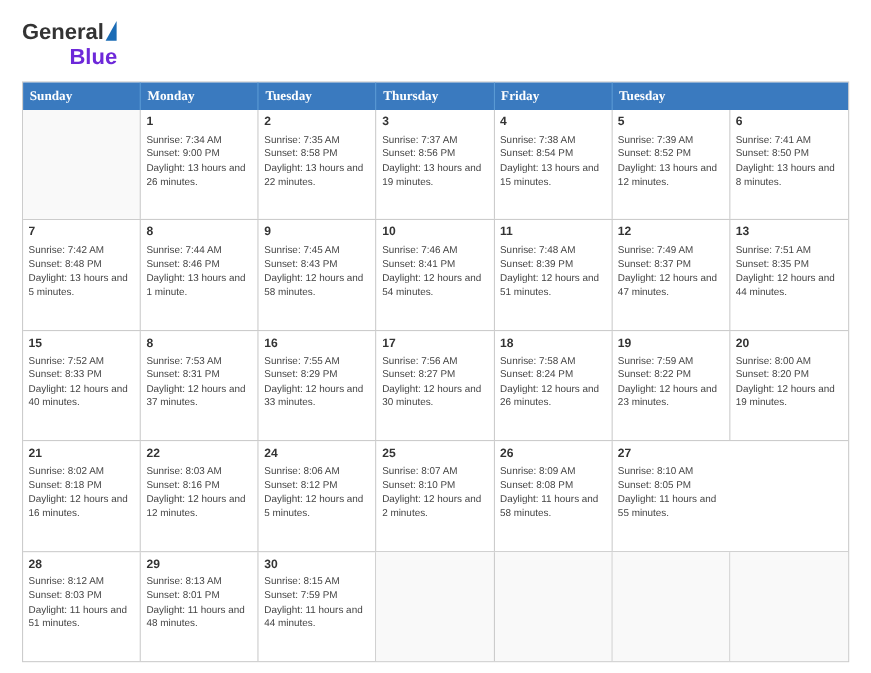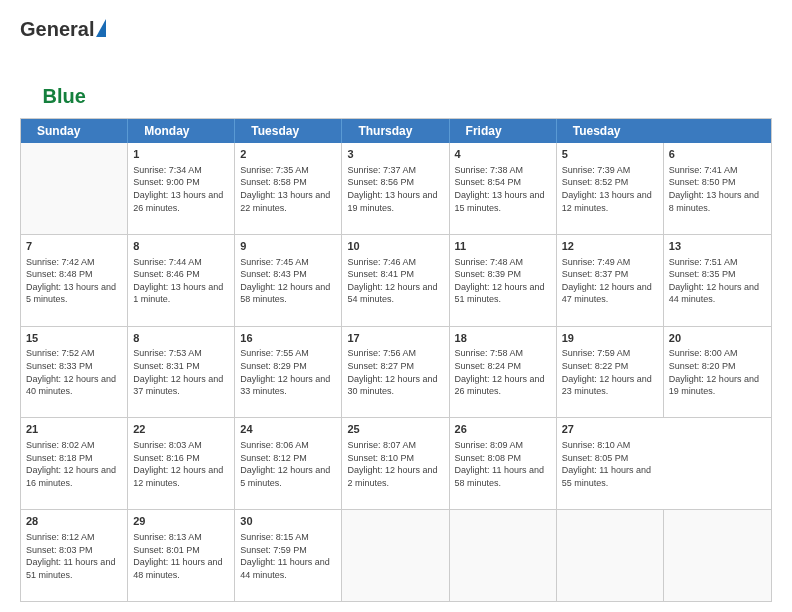--- a/index.html
+++ b/index.html
@@ -19,22 +19,21 @@
     }
     .header {
       display: flex;
       justify-content: space-between;
       align-items: flex-start;
       margin-bottom: 10px;
     }
     .logo {
       display: flex;
       flex-direction: column;
-      align-items: center;
-      gap: 44px;
+      align-items: flex-end;
     }
     .logo-text {
       display: flex;
       align-items: center;
     }
     .logo-general {
       font-size: 20px;
       font-weight: bold;
       color: #333;
     }
@@ -42,21 +41,21 @@
       width: 0;
       height: 0;
       border-left: 10px solid transparent;
       border-bottom: 18px solid #1a6bb5;
       margin-left: 2px;
       margin-top: -4px;
     }
     .logo-blue-label {
       font-size: 20px;
       font-weight: bold;
-      color: #15803d;
+      color: #6d28d9;
       margin-left: 2px;
     }
     .header-right {
       text-align: right;
     }
     .month-title {
       font-size: 32px;
       font-weight: bold;
       color: #333;
     }
@@ -72,22 +71,23 @@
     }
     .cal-header {
       display: grid;
       grid-template-columns: repeat(7, 1fr);
       background: #3a7abf;
     }
     .cal-header-cell {
       color: #fff;
       font-size: 12px;
       font-weight: bold;
-      padding: 5px 16px;
+      padding: 5px 6px;
       border-right: 1px solid #5a9ad4;
+      font-family: Liberation Serif, serif;
     }
     .cal-header-cell:last-child { border-right: none; }
     .cal-body {
       flex: 1;
       display: flex;
       flex-direction: column;
     }
     .cal-row {
       display: grid;
       grid-template-columns: repeat(7, 1fr);

